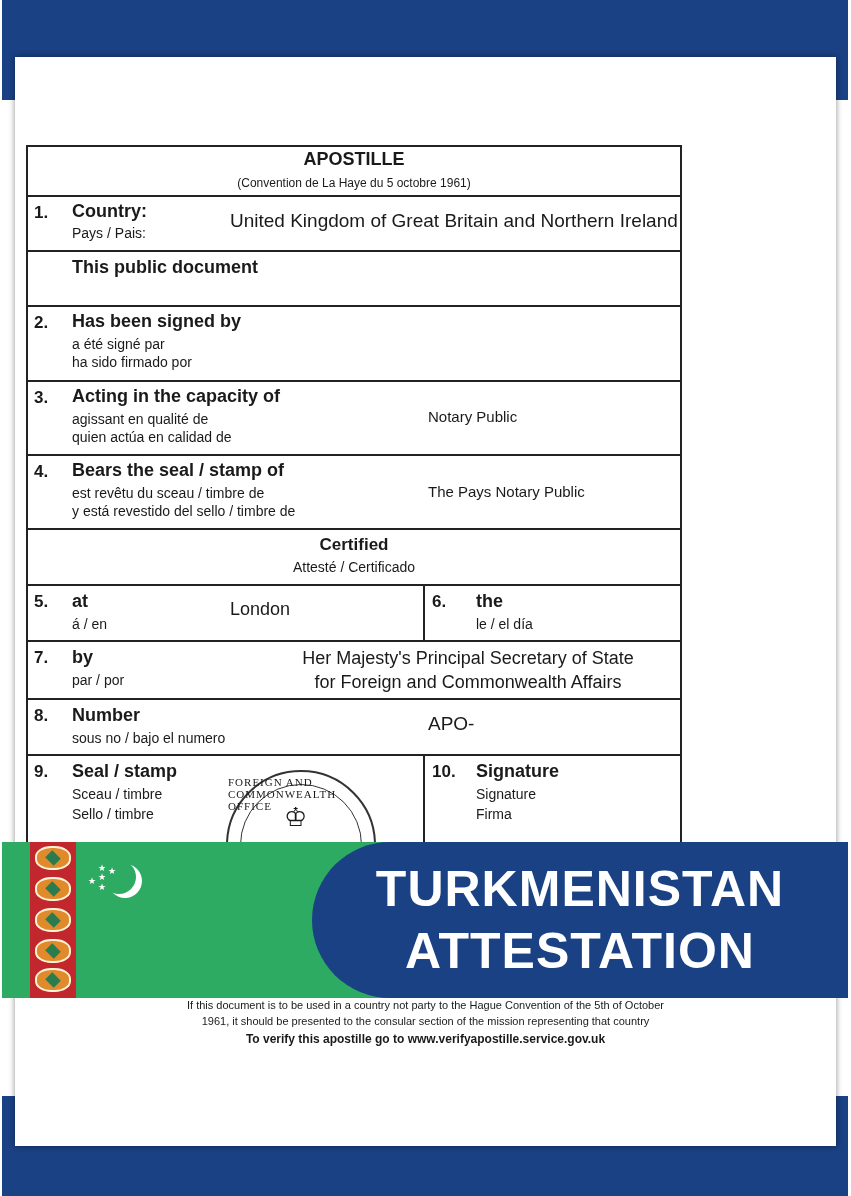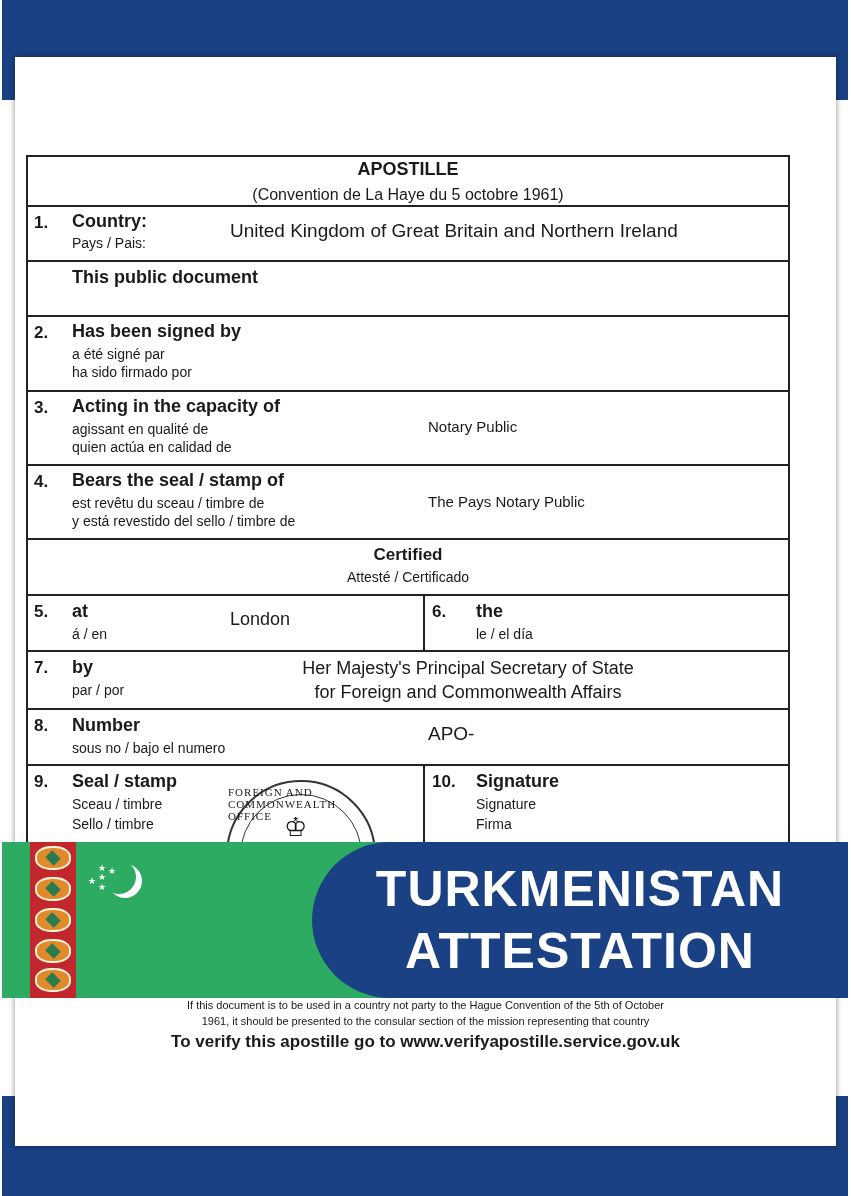--- a/index.html
+++ b/index.html
@@ -1,20 +1,20 @@
 <!DOCTYPE html>
 <html><head>
 <meta charset="utf-8">
 <style>
   html, body { margin:0; padding:0; }
   body { width:851px; height:1196px; position:relative; overflow:hidden; background:#ffffff; font-family:"Liberation Sans", sans-serif; color:#1a1a1a; }
   .frame-top { position:absolute; left:2px; top:0; width:846px; height:100px; background:#1a4184; }
   .frame-bottom { position:absolute; left:2px; top:1096px; width:846px; height:100px; background:#1a4184; }
   .page { position:absolute; left:15px; top:57px; width:821px; height:1089px; background:#ffffff; box-shadow:0 0 6px rgba(0,0,0,0.45); }
-  .doc { position:absolute; left:26px; top:155px; width:764px; }
+  .doc { position:absolute; left:26px; top:145px; width:656px; }
   .row { position:relative; border:2px solid #222; border-top:none; box-sizing:border-box; }
   .row.first { border-top:2px solid #222; }
   .num { position:absolute; left:6px; font-weight:bold; font-size:17px; }
   .lbl { position:absolute; left:44px; font-weight:bold; font-size:18px; }
   .sub { position:absolute; left:44px; font-size:14px; line-height:18px; }
   .val { position:absolute; font-size:15px; }
   .center { text-align:center; width:100%; position:absolute; left:0; }
   .split { position:absolute; top:0; bottom:0; width:2px; background:#222; }
   .seal { position:absolute; left:198px; top:14px; width:150px; height:150px; border-radius:50%; border:2px solid #333; box-sizing:border-box; }
   .seal-inner { position:absolute; left:12px; top:12px; right:12px; bottom:12px; border-radius:50%; border:1.5px solid #333; }
@@ -22,33 +22,33 @@
   .crown { position:absolute; left:56px; top:30px; font-size:26px; }
   .banner { position:absolute; left:2px; top:842px; width:846px; height:156px; background:#2eab63; }
   .hoist { position:absolute; left:28px; top:0; width:46px; height:156px; background:#c1272d; }
   .gul { position:absolute; left:5px; width:36px; height:24px; border-radius:45%; background:#e08a2c; border:2px solid #fff3d6; box-sizing:border-box; }
   .gul::after { content:""; position:absolute; left:10px; top:5px; width:12px; height:10px; background:#2a7b4e; transform:rotate(45deg); }
   .crescent { position:absolute; left:100px; top:18px; width:34px; height:34px; border-radius:50%; box-shadow:6px 4px 0 0 #ffffff; }
   .star { position:absolute; color:#fff; font-size:9px; }
   .pill { position:absolute; left:310px; top:0; right:0; height:156px; background:#1a4184; border-radius:80px 0 0 80px; }
   .pill-text { position:absolute; left:0; right:0; top:16px; text-align:center; color:#fff; font-weight:bold; font-size:50px; line-height:62px; letter-spacing:1px; }
   .footnote { position:absolute; left:0; width:851px; text-align:center; font-size:11px; line-height:16px; top:997px; }
-  .verify { position:absolute; left:0; width:851px; text-align:center; font-size:17px; font-weight:bold; top:1032px; }
+  .verify { position:absolute; left:0; width:851px; text-align:center; font-size:12px; font-weight:bold; top:1032px; }
 </style>
 </head>
 <body>
 
 <div class="frame-top"></div>
 <div class="frame-bottom"></div>
 <div class="page"></div>
 
 <div class="doc">
   <div class="row first" style="height:52px">
     <div class="center" style="top:2px;font-weight:bold;font-size:18px">APOSTILLE</div>
-    <div class="center" style="top:29px;font-size:16px">(Convention de La Haye du 5 octobre 1961)</div>
+    <div class="center" style="top:29px;font-size:12px">(Convention de La Haye du 5 octobre 1961)</div>
   </div>
   <div class="row" style="height:55px">
     <span class="num" style="top:6px">1.</span>
     <span class="lbl" style="top:4px">Country:</span>
     <span class="sub" style="top:27px">Pays / Pais:</span>
     <span class="val" style="left:202px;top:13px;font-size:19px">United Kingdom of Great Britain and Northern Ireland</span>
   </div>
   <div class="row" style="height:55px">
     <span class="lbl" style="top:5px">This public document</span>
   </div>

